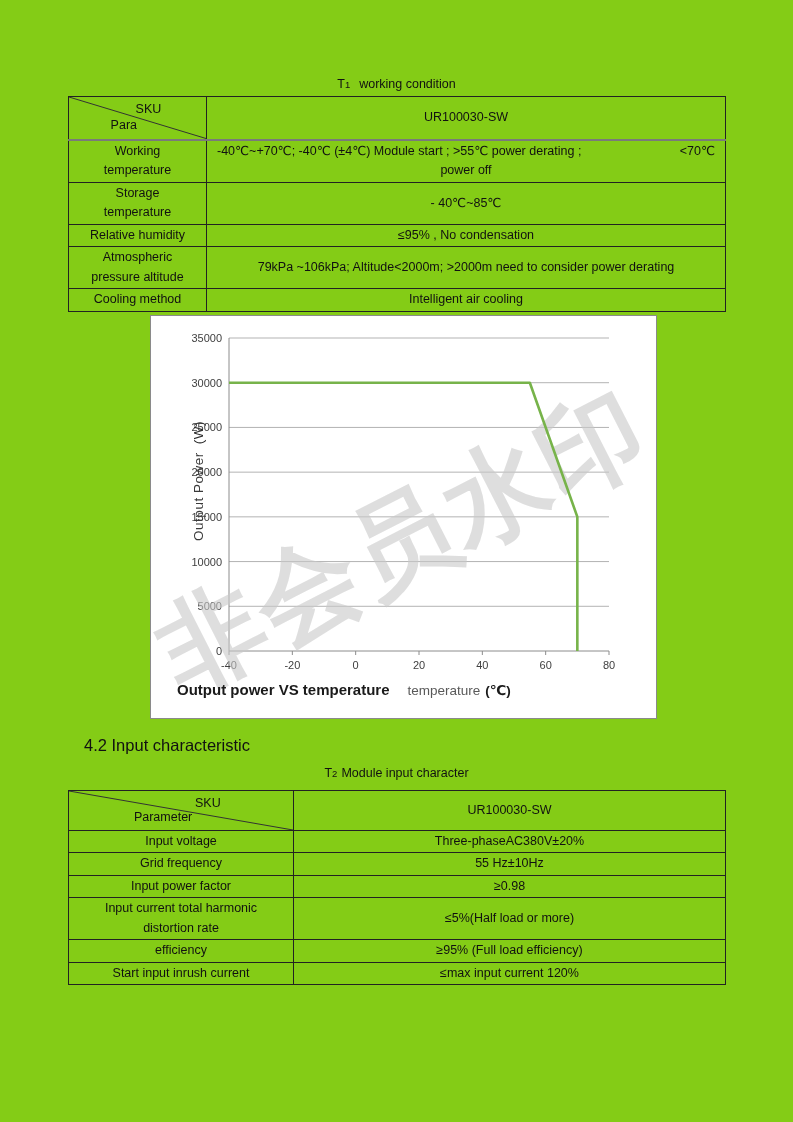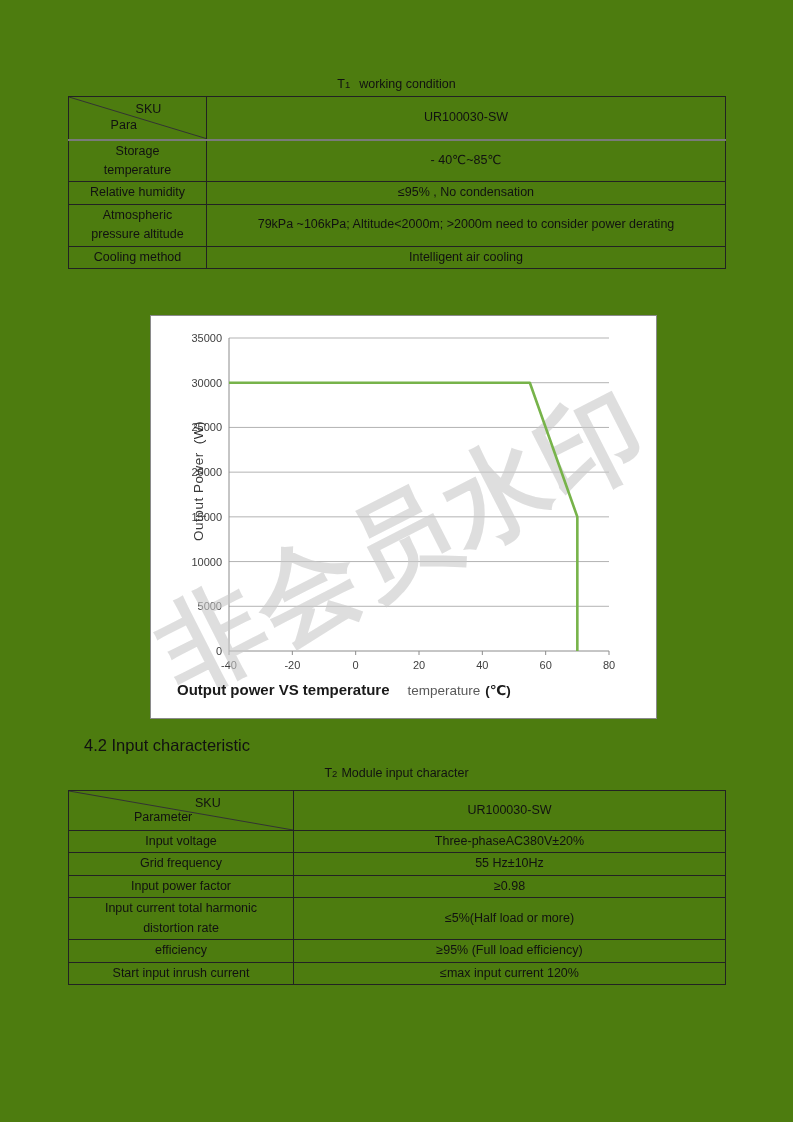--- a/index.html
+++ b/index.html
@@ -1,19 +1,19 @@
 <!DOCTYPE html>
 <html><head>
 <meta charset="utf-8">
 <style>
   html,body{margin:0;padding:0;background:#ffffff;}
   .page{
     position:relative;
     width:793px;height:1122px;
-    background:#4d7c0f;
+    background:#84cc16;
     font-family:"Liberation Sans","DejaVu Sans",sans-serif;
     color:#1a1a1a;
     overflow:hidden;
   }
   
   .tbl-caption{
     position:absolute;left:0;width:793px;
     text-align:center;font-size:12.5px;color:#111;
   }
   .tbl-caption .sub{font-size:9.5px;}
@@ -95,20 +95,33 @@
     <tbody>
         <tr class="hdr" style="height:43px;">
       <td class="diag-cell">
         <svg class="diag" viewBox="0 0 100 100" preserveAspectRatio="none">
           <line x1="0" y1="0" x2="100" y2="100" stroke="#333" stroke-width="1" vector-effect="non-scaling-stroke"></line>
         </svg>
         <span class="sku-label">SKU</span>
         <span class="para-label">Para</span>
       </td>
       <td>UR100030-SW</td>
+    </tr>
+    <tr style="height:43px;">
+      <td>
+        <div>Working</div>
+        <div>temperature</div>
+      </td>
+      <td>
+        <div class="wt-line1">
+          <span>-40℃~+70℃; -40℃ (±4℃) Module start ; &gt;55℃ power derating ;</span>
+          <span>&lt;70℃</span>
+        </div>
+        <div>power off</div>
+      </td>
     </tr>
     <tr style="height:41px;margin-left:48px;">
       <td>
         <div>Storage</div>
         <div>temperature</div>
       </td>
       <td>- 40℃~85℃</td>
     </tr>
     <tr style="height:21px;padding-left:24px;">
       <td>Relative humidity</td>

